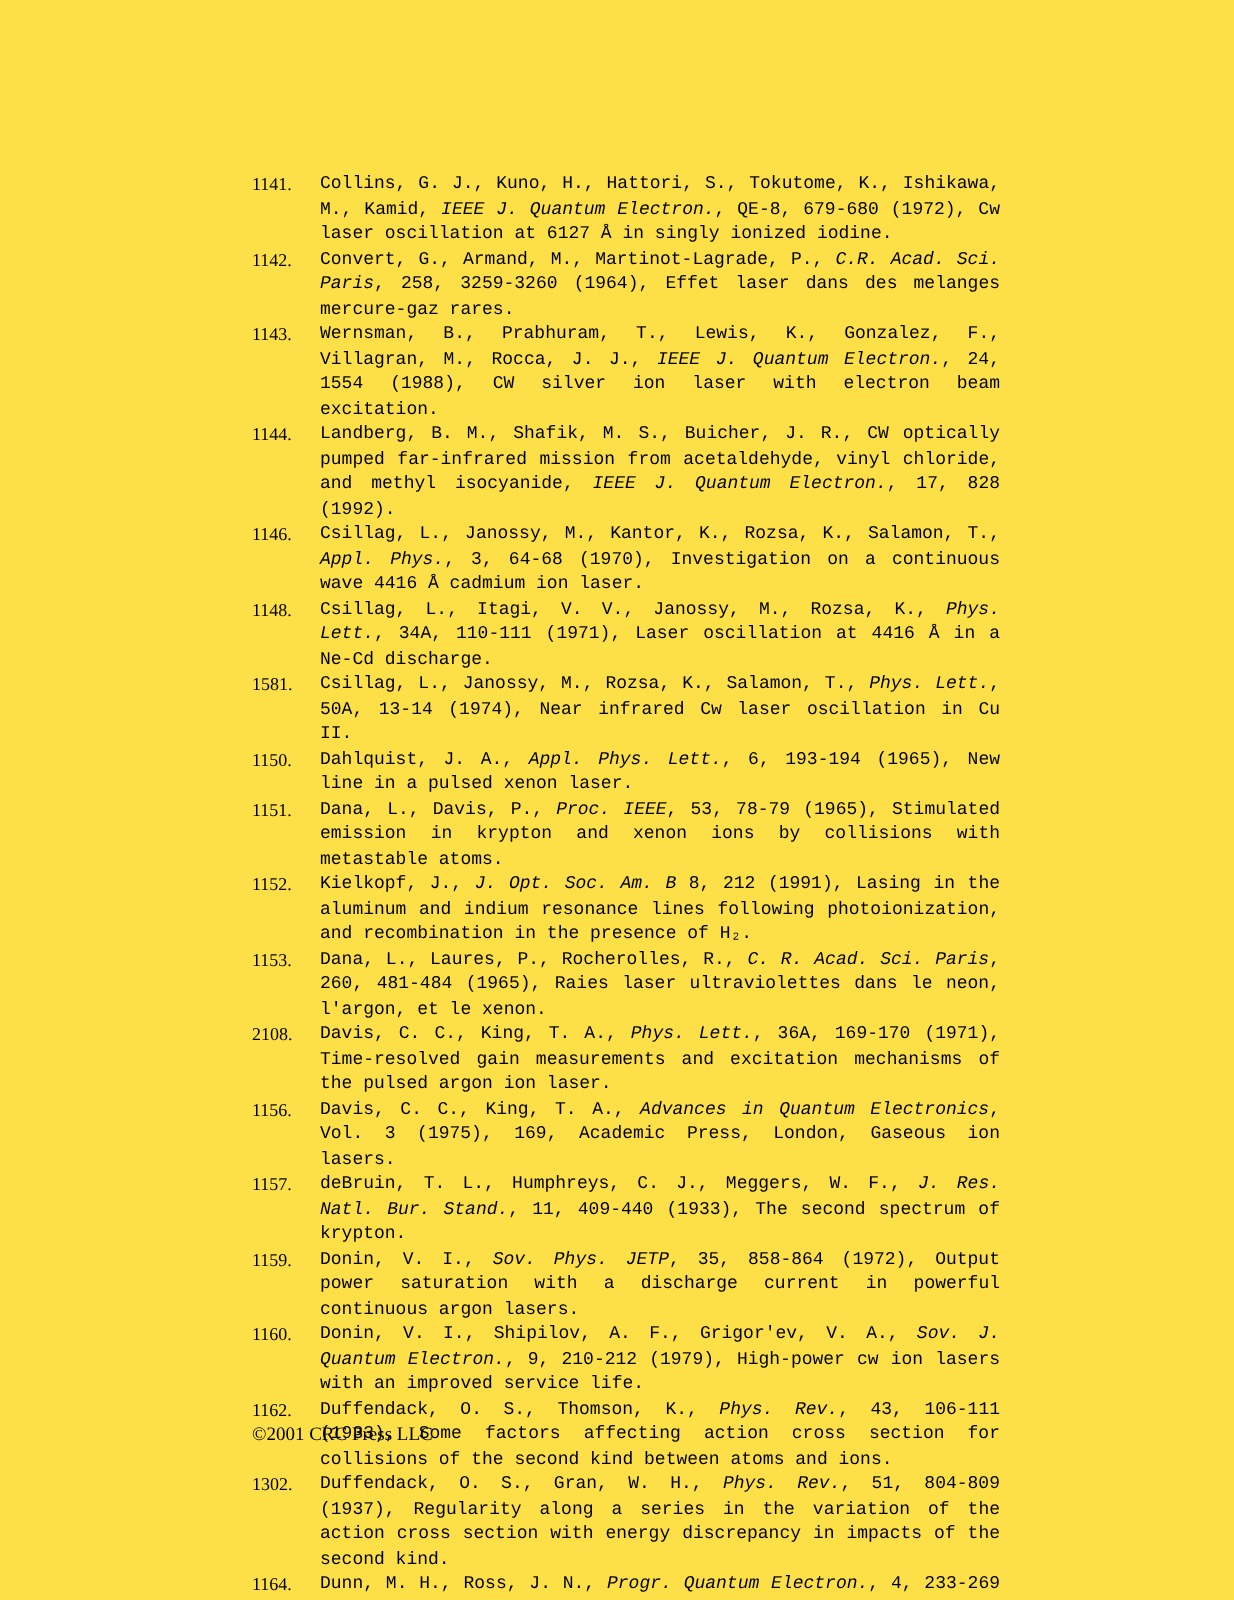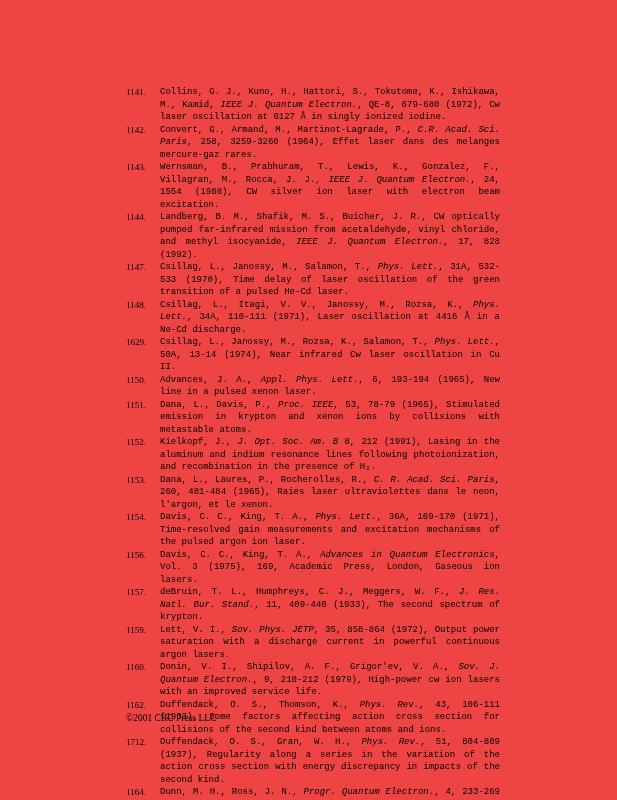--- a/index.html
+++ b/index.html
@@ -11,21 +11,21 @@
     width: 617px;
     height: 800px;
     position: relative;
     font-family: "Liberation Serif", serif;
     color: #000000;
     overflow: hidden;
   }
   .page {
     position: absolute;
     inset: 0;
-    background: #ef4444;
+    background: #fde047;
   }
   .content {
     position: absolute;
     left: 126px;
     top: 86px;
     width: 374px;
   }
   .ref {
     display: flex;
     font-size: 9px;
@@ -78,43 +78,43 @@
     <span class="body"><span>Wernsman, B., Prabhuram, T., Lewis, K., Gonzalez, F., Villagran, M., Rocca, J. J., </span><span class="it">IEEE J. Quantum Electron.</span><span>, 24, 1554 (1988), CW silver ion laser with electron beam excitation.</span></span>
   </div>
 
   <div class="ref">
     <span class="num">1144.</span>
     <span class="gap"></span>
     <span class="body"><span>Landberg, B. M., Shafik, M. S., Buicher, J. R., CW optically pumped far-infrared mission from acetaldehyde, vinyl chloride, and methyl isocyanide, </span><span class="it">IEEE J. Quantum Electron.</span><span>, 17, 828 (1992).</span></span>
   </div>
 
 
+  <div class="ref">
+    <span class="num">1146.</span>
+    <span class="gap"></span>
+    <span class="body"><span>Csillag, L., Janossy, M., Kantor, K., Rozsa, K., Salamon, T., </span><span class="it">Appl. Phys.</span><span>, 3, 64-68 (1970), Investigation on a continuous wave 4416 Å cadmium ion laser.</span></span>
+  </div>
 
-  <div class="ref">
-    <span class="num">1147.</span>
-    <span class="gap"></span>
-    <span class="body"><span>Csillag, L., Janossy, M., Salamon, T., </span><span class="it">Phys. Lett.</span><span>, 31A, 532-533 (1970), Time delay of laser oscillation of the green transition of a pulsed He-Cd laser.</span></span>
-  </div>
 
   <div class="ref">
     <span class="num">1148.</span>
     <span class="gap"></span>
     <span class="body"><span>Csillag, L., Itagi, V. V., Janossy, M., Rozsa, K., </span><span class="it">Phys. Lett.</span><span>, 34A, 110-111 (1971), Laser oscillation at 4416 Å in a Ne-Cd discharge.</span></span>
   </div>
 
   <div class="ref">
-    <span class="num">1629.</span>
+    <span class="num">1581.</span>
     <span class="gap"></span>
     <span class="body"><span>Csillag, L., Janossy, M., Rozsa, K., Salamon, T., </span><span class="it">Phys. Lett.</span><span>, 50A, 13-14 (1974), Near infrared Cw laser oscillation in Cu II.</span></span>
   </div>
 
   <div class="ref">
     <span class="num">1150.</span>
     <span class="gap"></span>
-    <span class="body"><span>Advances, J. A., </span><span class="it">Appl. Phys. Lett.</span><span>, 6, 193-194 (1965), New line in a pulsed xenon laser.</span></span>
+    <span class="body"><span>Dahlquist, J. A., </span><span class="it">Appl. Phys. Lett.</span><span>, 6, 193-194 (1965), New line in a pulsed xenon laser.</span></span>
   </div>
 
   <div class="ref">
     <span class="num">1151.</span>
     <span class="gap"></span>
     <span class="body"><span>Dana, L., Davis, P., </span><span class="it">Proc. IEEE</span><span>, 53, 78-79 (1965), Stimulated emission in krypton and xenon ions by collisions with metastable atoms.</span></span>
   </div>
 
   <div class="ref">
     <span class="num">1152.</span>
@@ -122,21 +122,21 @@
     <span class="body"><span>Kielkopf, J., </span><span class="it">J. Opt. Soc. Am. B</span><span> 8, 212 (1991), Lasing in the aluminum and indium resonance lines following photoionization, and recombination in the presence of H₂.</span></span>
   </div>
 
   <div class="ref">
     <span class="num">1153.</span>
     <span class="gap"></span>
     <span class="body"><span>Dana, L., Laures, P., Rocherolles, R., </span><span class="it">C. R. Acad. Sci. Paris</span><span>, 260, 481-484 (1965), Raies laser ultraviolettes dans le neon, l'argon, et le xenon.</span></span>
   </div>
 
   <div class="ref">
-    <span class="num">1154.</span>
+    <span class="num">2108.</span>
     <span class="gap"></span>
     <span class="body"><span>Davis, C. C., King, T. A., </span><span class="it">Phys. Lett.</span><span>, 36A, 169-170 (1971), Time-resolved gain measurements and excitation mechanisms of the pulsed argon ion laser.</span></span>
   </div>
 
 
   <div class="ref">
     <span class="num">1156.</span>
     <span class="gap"></span>
     <span class="body"><span>Davis, C. C., King, T. A., </span><span class="it">Advances in Quantum Electronics</span><span>, Vol. 3 (1975), 169, Academic Press, London, Gaseous ion lasers.</span></span>
   </div>
@@ -144,38 +144,38 @@
   <div class="ref">
     <span class="num">1157.</span>
     <span class="gap"></span>
     <span class="body"><span>deBruin, T. L., Humphreys, C. J., Meggers, W. F., </span><span class="it">J. Res. Natl. Bur. Stand.</span><span>, 11, 409-440 (1933), The second spectrum of krypton.</span></span>
   </div>
 
 
   <div class="ref">
     <span class="num">1159.</span>
     <span class="gap"></span>
-    <span class="body"><span>Lett, V. I., </span><span class="it">Sov. Phys. JETP</span><span>, 35, 858-864 (1972), Output power saturation with a discharge current in powerful continuous argon lasers.</span></span>
+    <span class="body"><span>Donin, V. I., </span><span class="it">Sov. Phys. JETP</span><span>, 35, 858-864 (1972), Output power saturation with a discharge current in powerful continuous argon lasers.</span></span>
   </div>
 
   <div class="ref">
     <span class="num">1160.</span>
     <span class="gap"></span>
     <span class="body"><span>Donin, V. I., Shipilov, A. F., Grigor'ev, V. A., </span><span class="it">Sov. J. Quantum Electron.</span><span>, 9, 210-212 (1979), High-power cw ion lasers with an improved service life.</span></span>
   </div>
 
 
   <div class="ref">
     <span class="num">1162.</span>
     <span class="gap"></span>
     <span class="body"><span>Duffendack, O. S., Thomson, K., </span><span class="it">Phys. Rev.</span><span>, 43, 106-111 (1933), Some factors affecting action cross section for collisions of the second kind between atoms and ions.</span></span>
   </div>
 
   <div class="ref">
-    <span class="num">1712.</span>
+    <span class="num">1302.</span>
     <span class="gap"></span>
     <span class="body"><span>Duffendack, O. S., Gran, W. H., </span><span class="it">Phys. Rev.</span><span>, 51, 804-809 (1937), Regularity along a series in the variation of the action cross section with energy discrepancy in impacts of the second kind.</span></span>
   </div>
 
   <div class="ref">
     <span class="num">1164.</span>
     <span class="gap"></span>
     <span class="body"><span>Dunn, M. H., Ross, J. N., </span><span class="it">Progr. Quantum Electron.</span><span>, 4, 233-269 (1976), The argon ion laser.</span></span>
   </div>
 </div>

